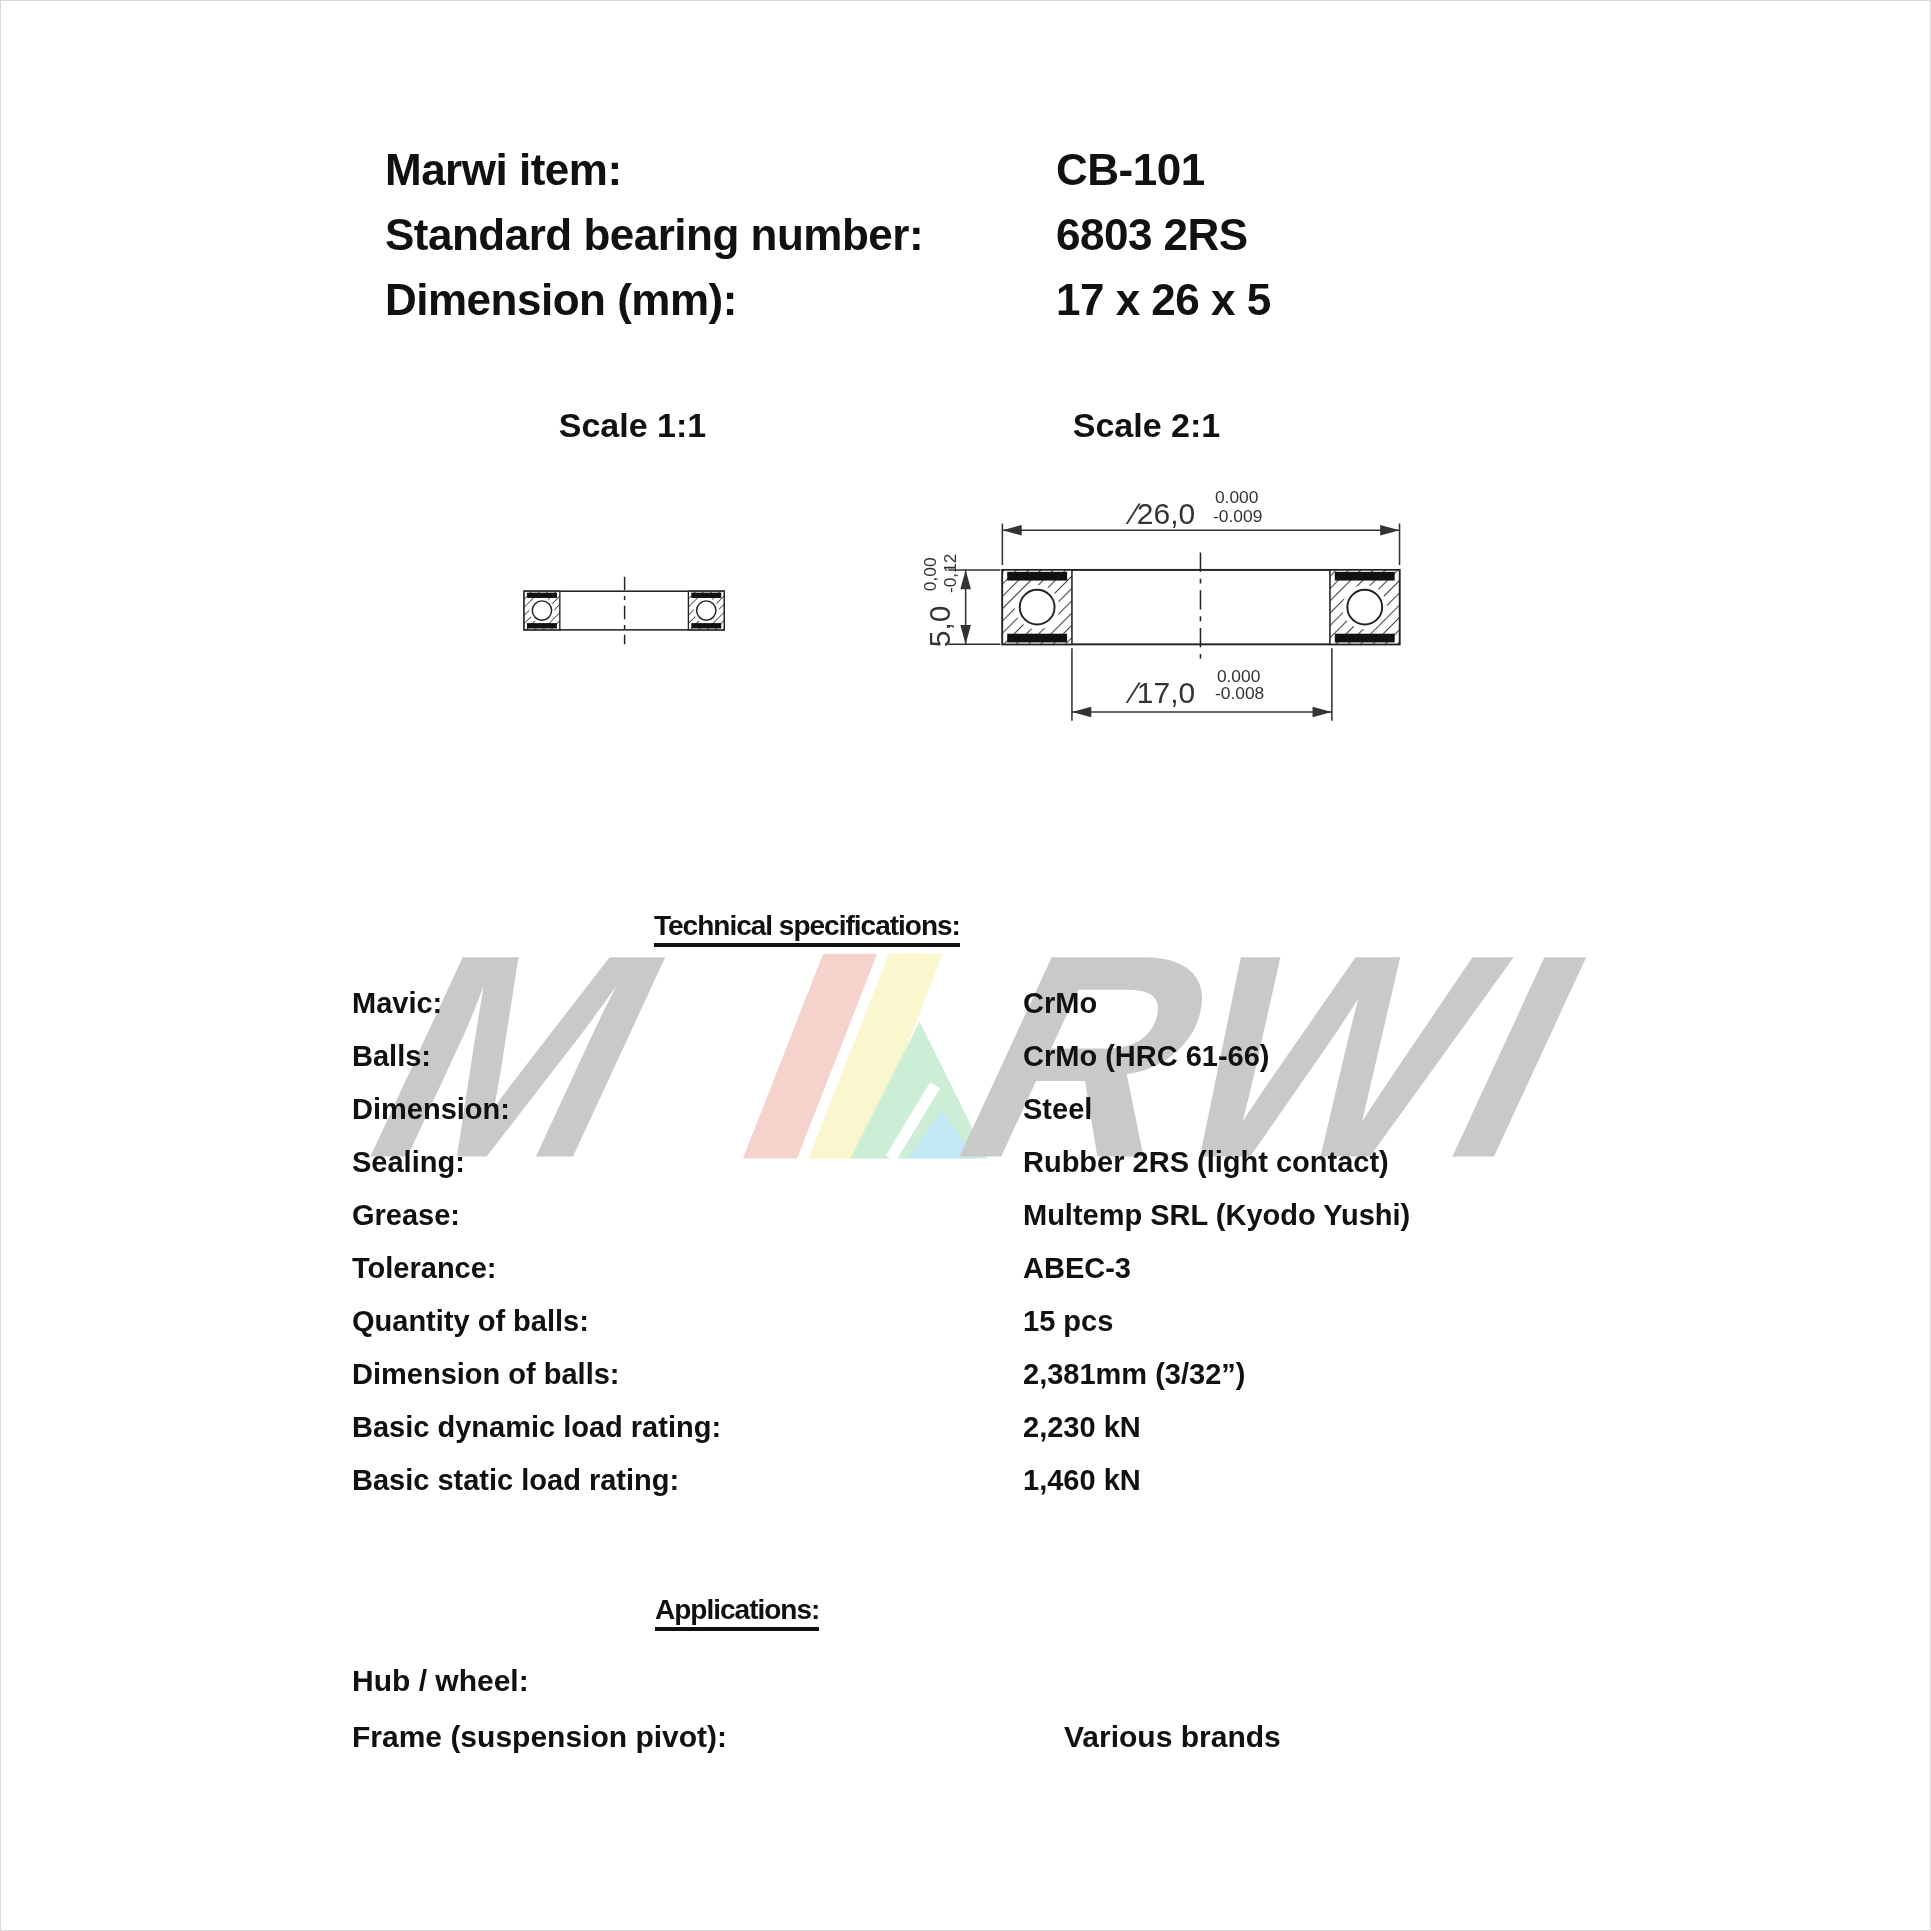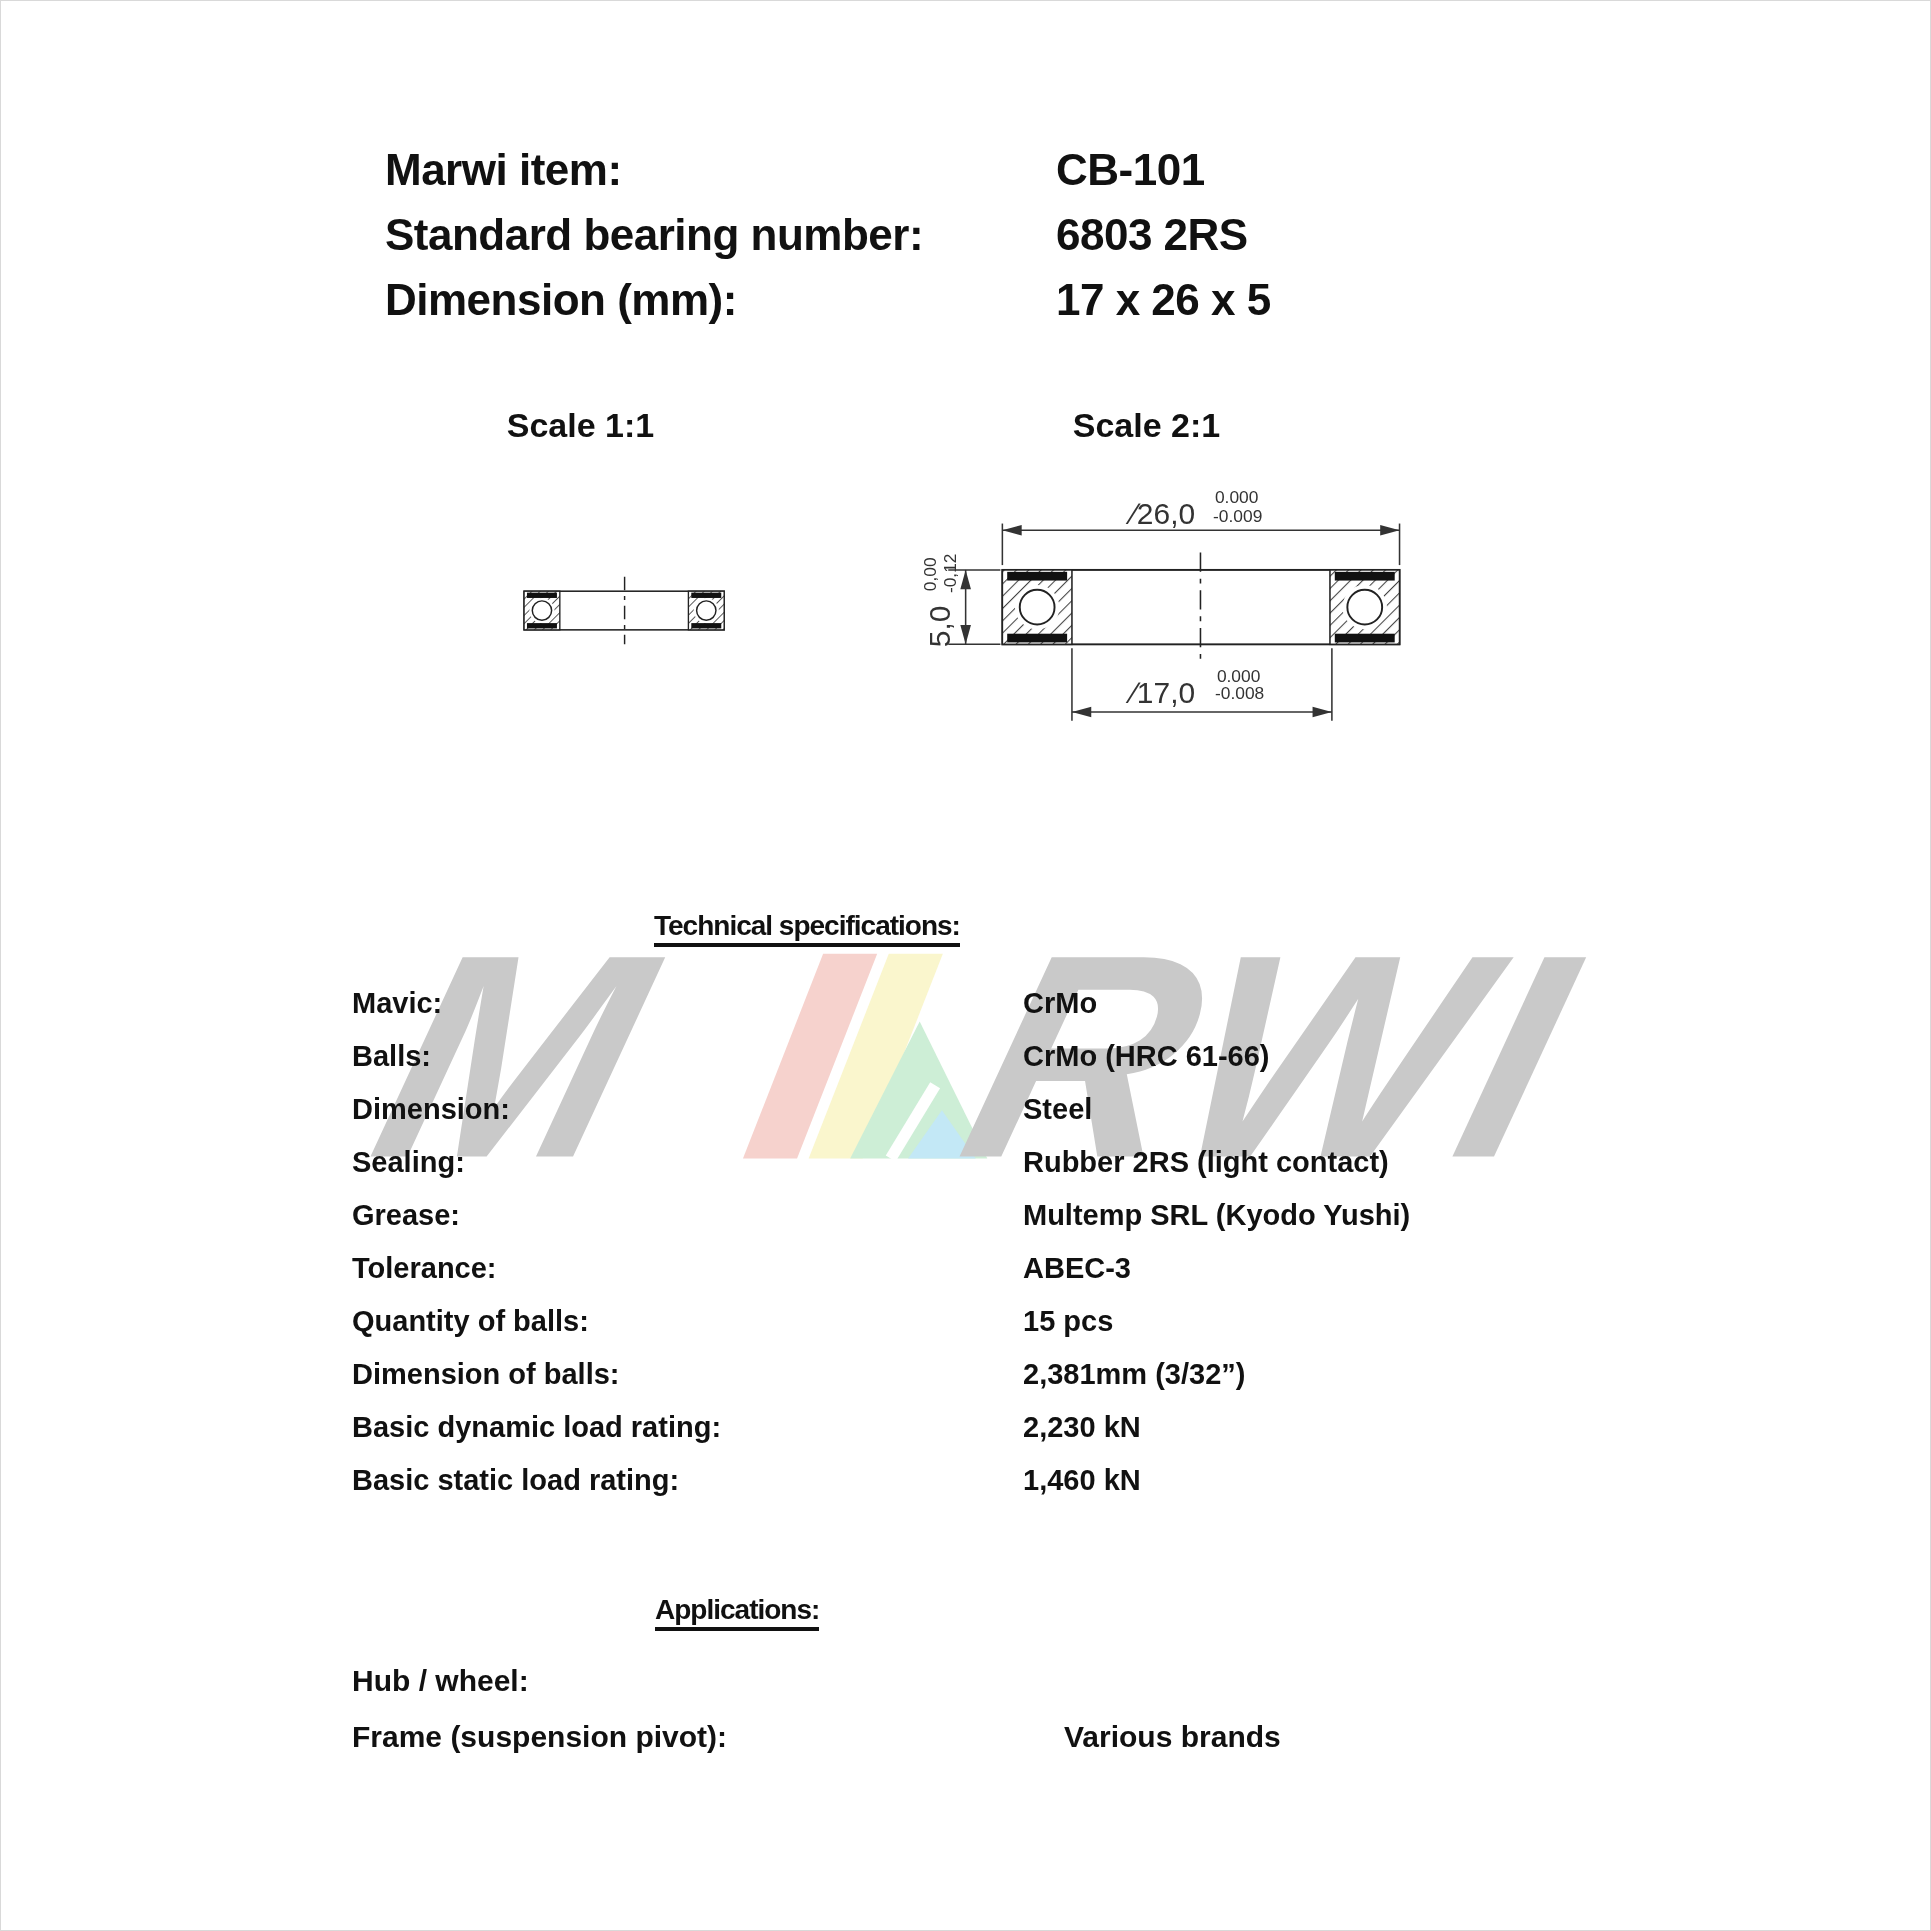--- a/index.html
+++ b/index.html
@@ -7,21 +7,21 @@
     position:relative; width:1931px; height:1931px; background:#ffffff;
     font-family:"Liberation Sans", sans-serif; font-weight:bold; color:#111;
     outline:1.9px solid #d9d9d9; outline-offset:-1.9px; overflow:hidden;
   }
   
   .info { position:absolute; left:352px; top:137px;margin-left:33px; }
   .info-row { height:65px; line-height:65px; font-size:44px; letter-spacing:-0.5px; white-space:nowrap; }
   .info-row .lbl { display:inline-block; width:671px; }
   
   .scale-lbl { position:absolute; top:406px; width:193px; text-align:center; font-size:34px; }
-  .scale-lbl.s1 { left:484px; }
+  .scale-lbl.s1 { left:536px; }
   .scale-lbl.s2 { left:1050px; }
   
   .drw { position:absolute; }
   .drw text { font-family:"Liberation Sans", sans-serif; font-weight:normal; fill:#333; }
   
   .wm { position:absolute; left:348px; top:888px; z-index:0; }
   
   .sec-heading {
     position:absolute; z-index:2; font-size:28px; letter-spacing:-1px; line-height:1.05;
     border-bottom:4.8px solid #111; padding-bottom:2.9px; white-space:nowrap;

